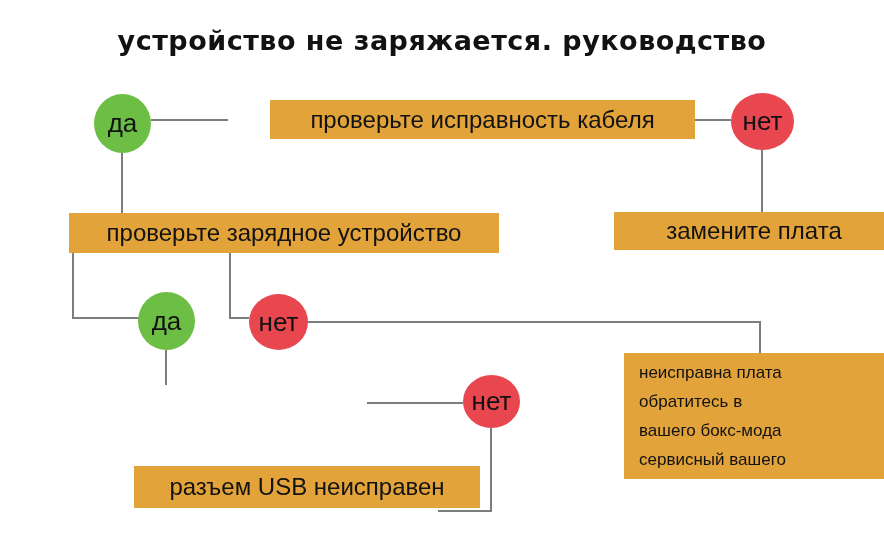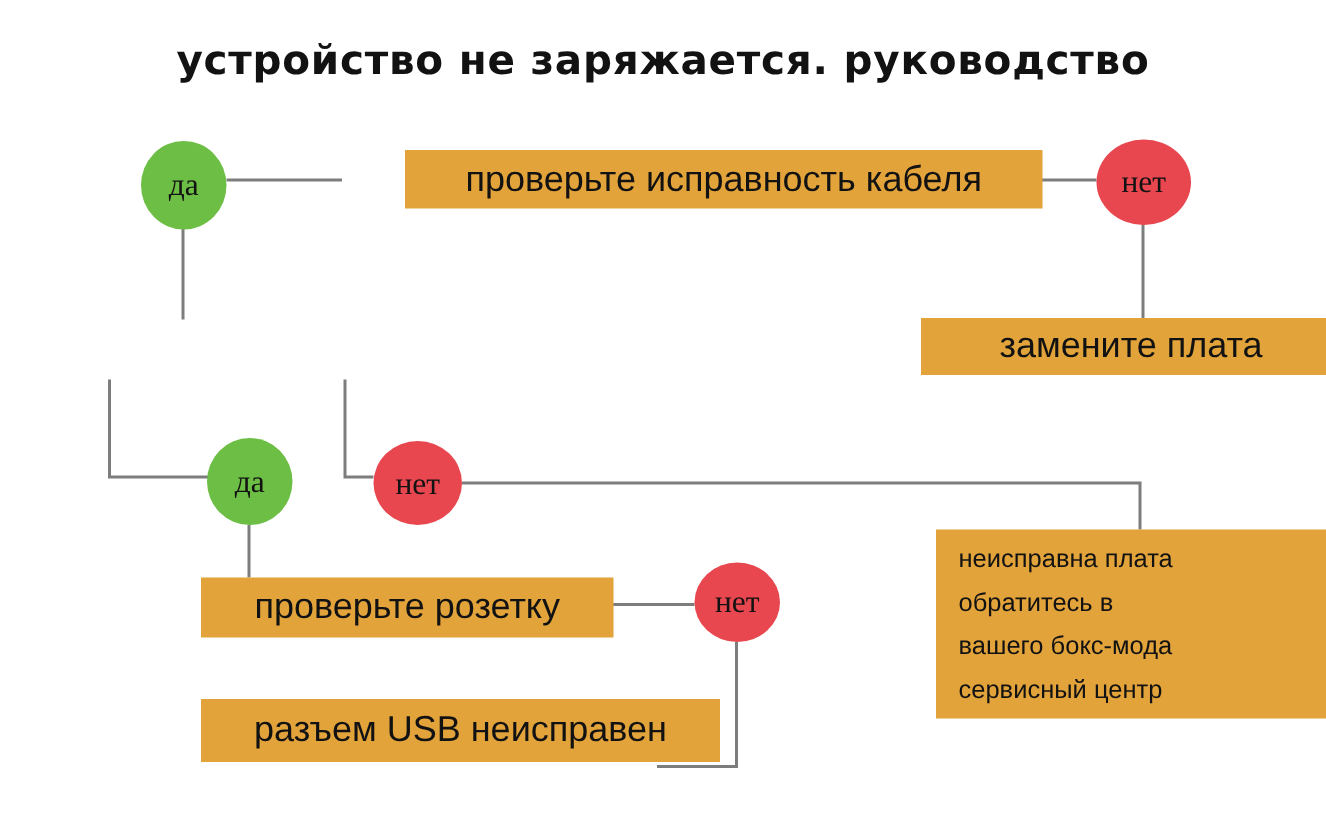--- a/index.html
+++ b/index.html
@@ -61,23 +61,22 @@
     font-size: 17px;
     line-height: 29px;
     white-space: normal;
   }
   .circle {
     position: absolute;
     border-radius: 50%;
     display: flex;
     align-items: center;
     justify-content: center;
-    font-size: 21px;
+    font-size: 26px;
     color: var(--text);
-    font-family: Liberation Serif, serif;
   }
   .circle.yes { background: var(--yes); }
   .circle.no  { background: var(--no); }
 </style>
 </head>
 <body>
 
 <div class="canvas">
 
   <div class="title">устройство не заряжается. руководство</div>
@@ -94,33 +93,33 @@
     <polyline points="367,403 463,403"></polyline>
     <polyline points="491,428 491,511 438,511"></polyline>
   </svg>
 
   <div class="circle yes" style="left:94px;top:94px;width:57px;height:59px">да</div>
 
   <div class="box" style="left:228px;top:100px;width:425px;height:39px">проверьте исправность кабеля</div>
 
   <div class="circle no" style="left:731px;top:93px;width:63px;height:57px">нет</div>
 
+  <div class="box" style="left:27px;top:213px;width:430px;height:40px">проверьте зарядное устройство</div>
 
   <div class="box" style="left:572px;top:212px;width:280px;height:38px">замените плата</div>
 
   <div class="circle yes" style="left:138px;top:292px;width:57px;height:58px">да</div>
 
   <div class="circle no" style="left:249px;top:294px;width:59px;height:56px">нет</div>
 
-  <div class="box" style="left:92px;top:385px;width:275px;height:40px">проверьте розетку</div>
 
   <div class="circle no" style="left:463px;top:375px;width:57px;height:53px">нет</div>
 
   <div class="box multiline" style="left:582px;top:353px;width:264px;height:126px">
     <div>неисправна плата</div>
     <div>обратитесь в</div>
     <div>вашего бокс-мода</div>
-    <div>сервисный центр</div>
+    <div>сервисный вашего</div>
   </div>
 
   <div class="box" style="left:92px;top:466px;width:346px;height:42px">разъем USB неисправен</div>
 
 </div>
 
 </body></html>

